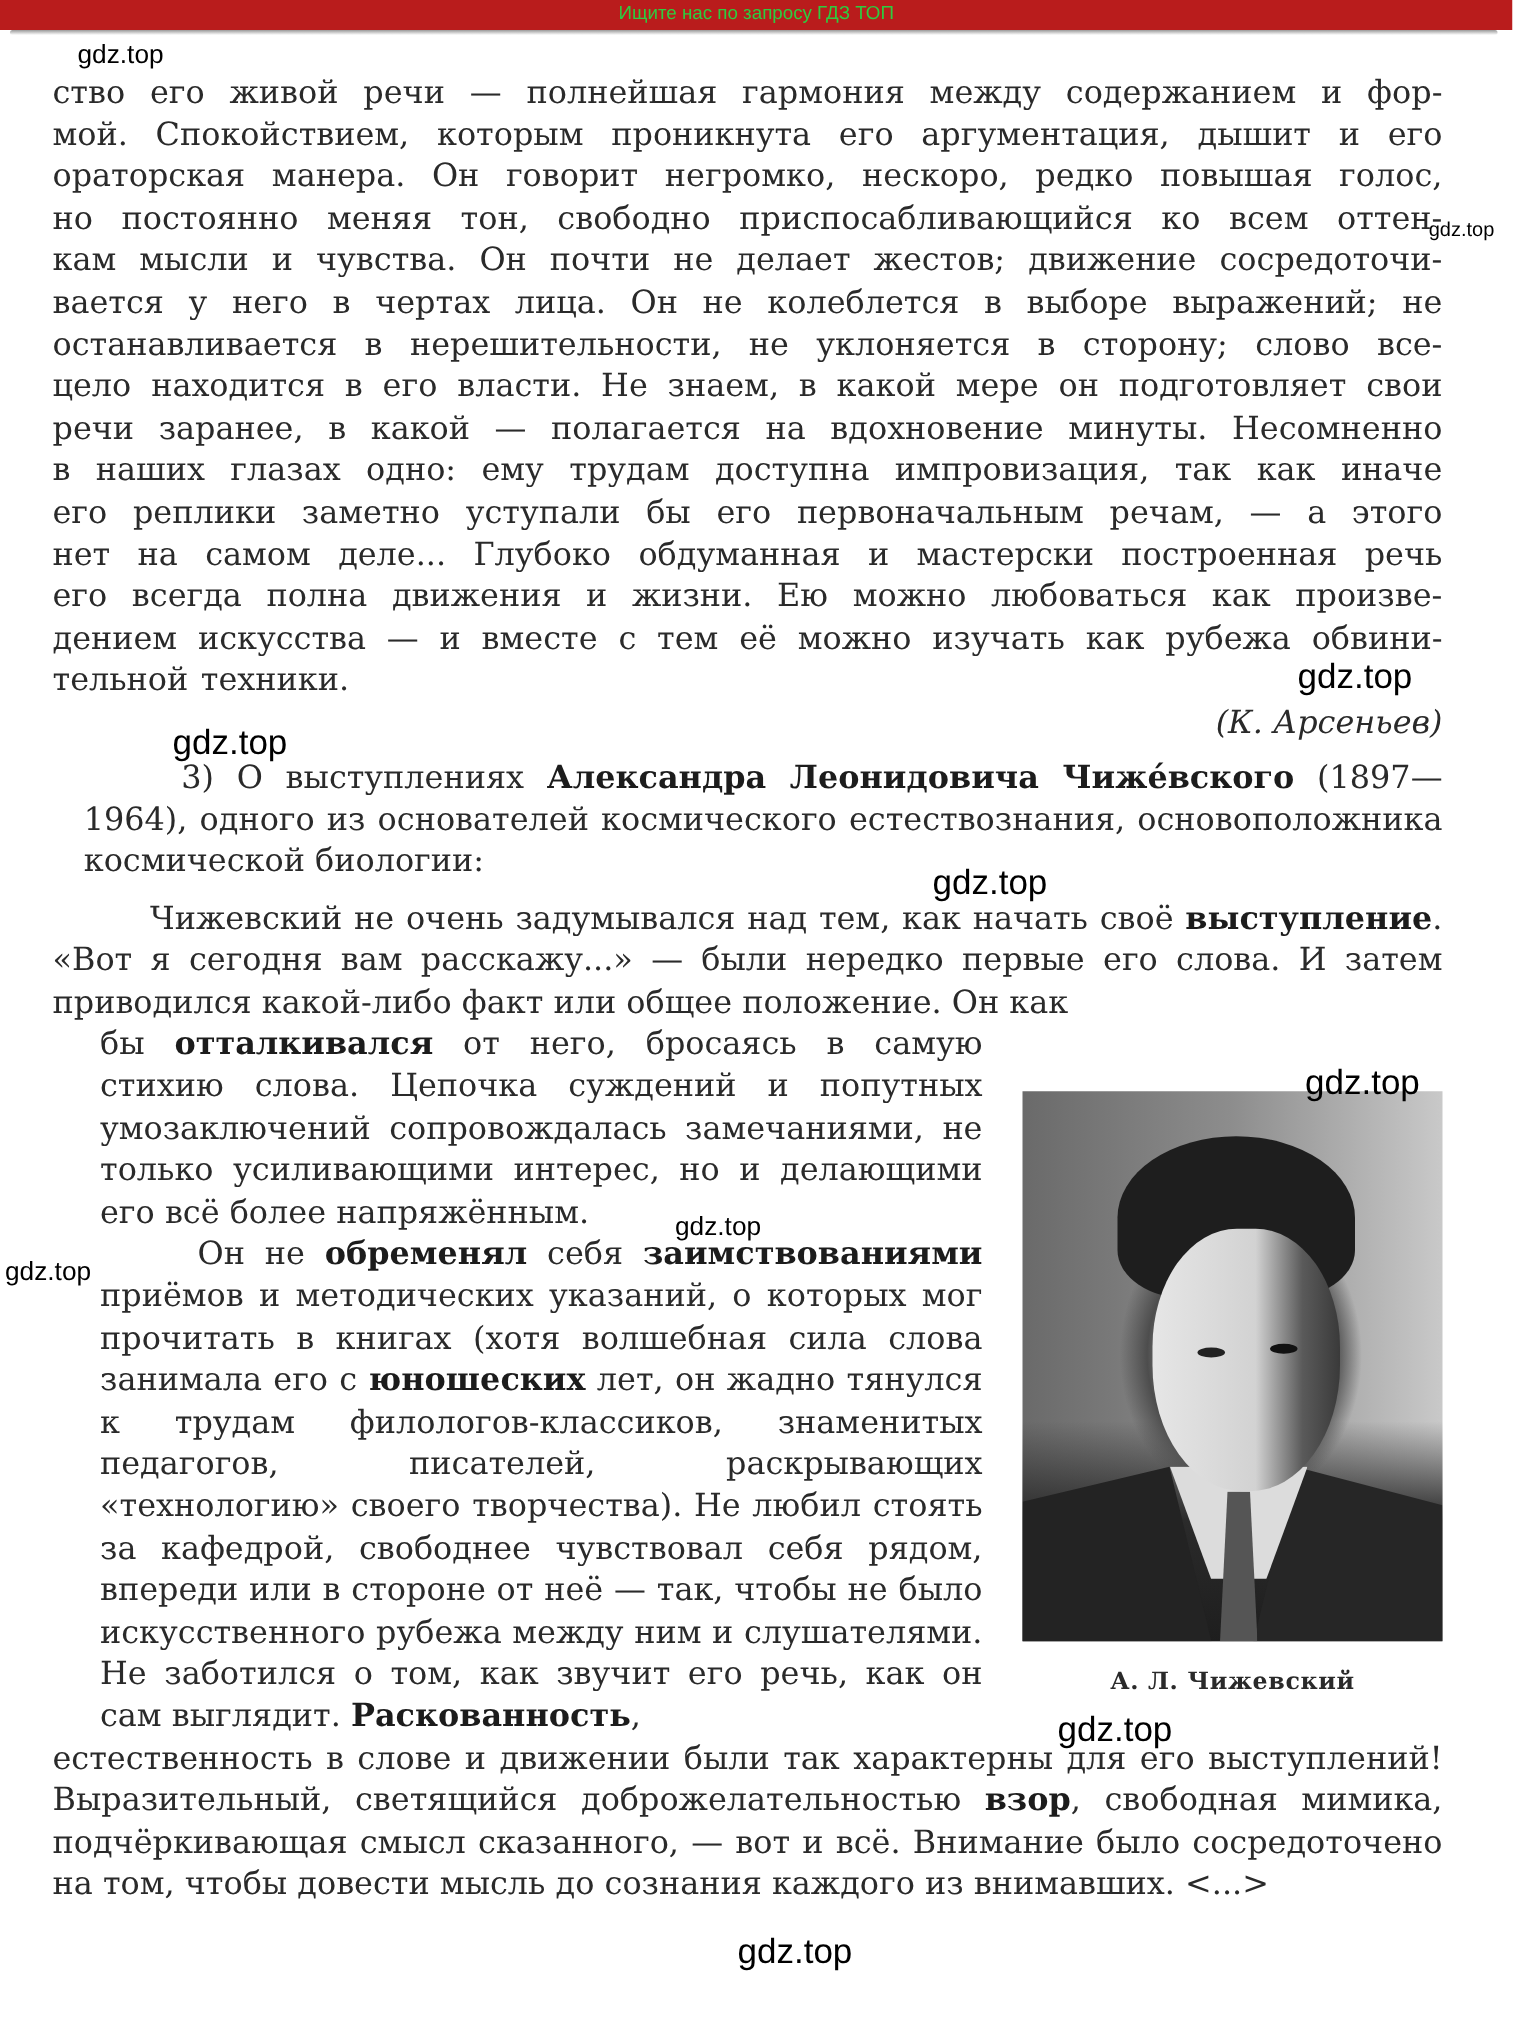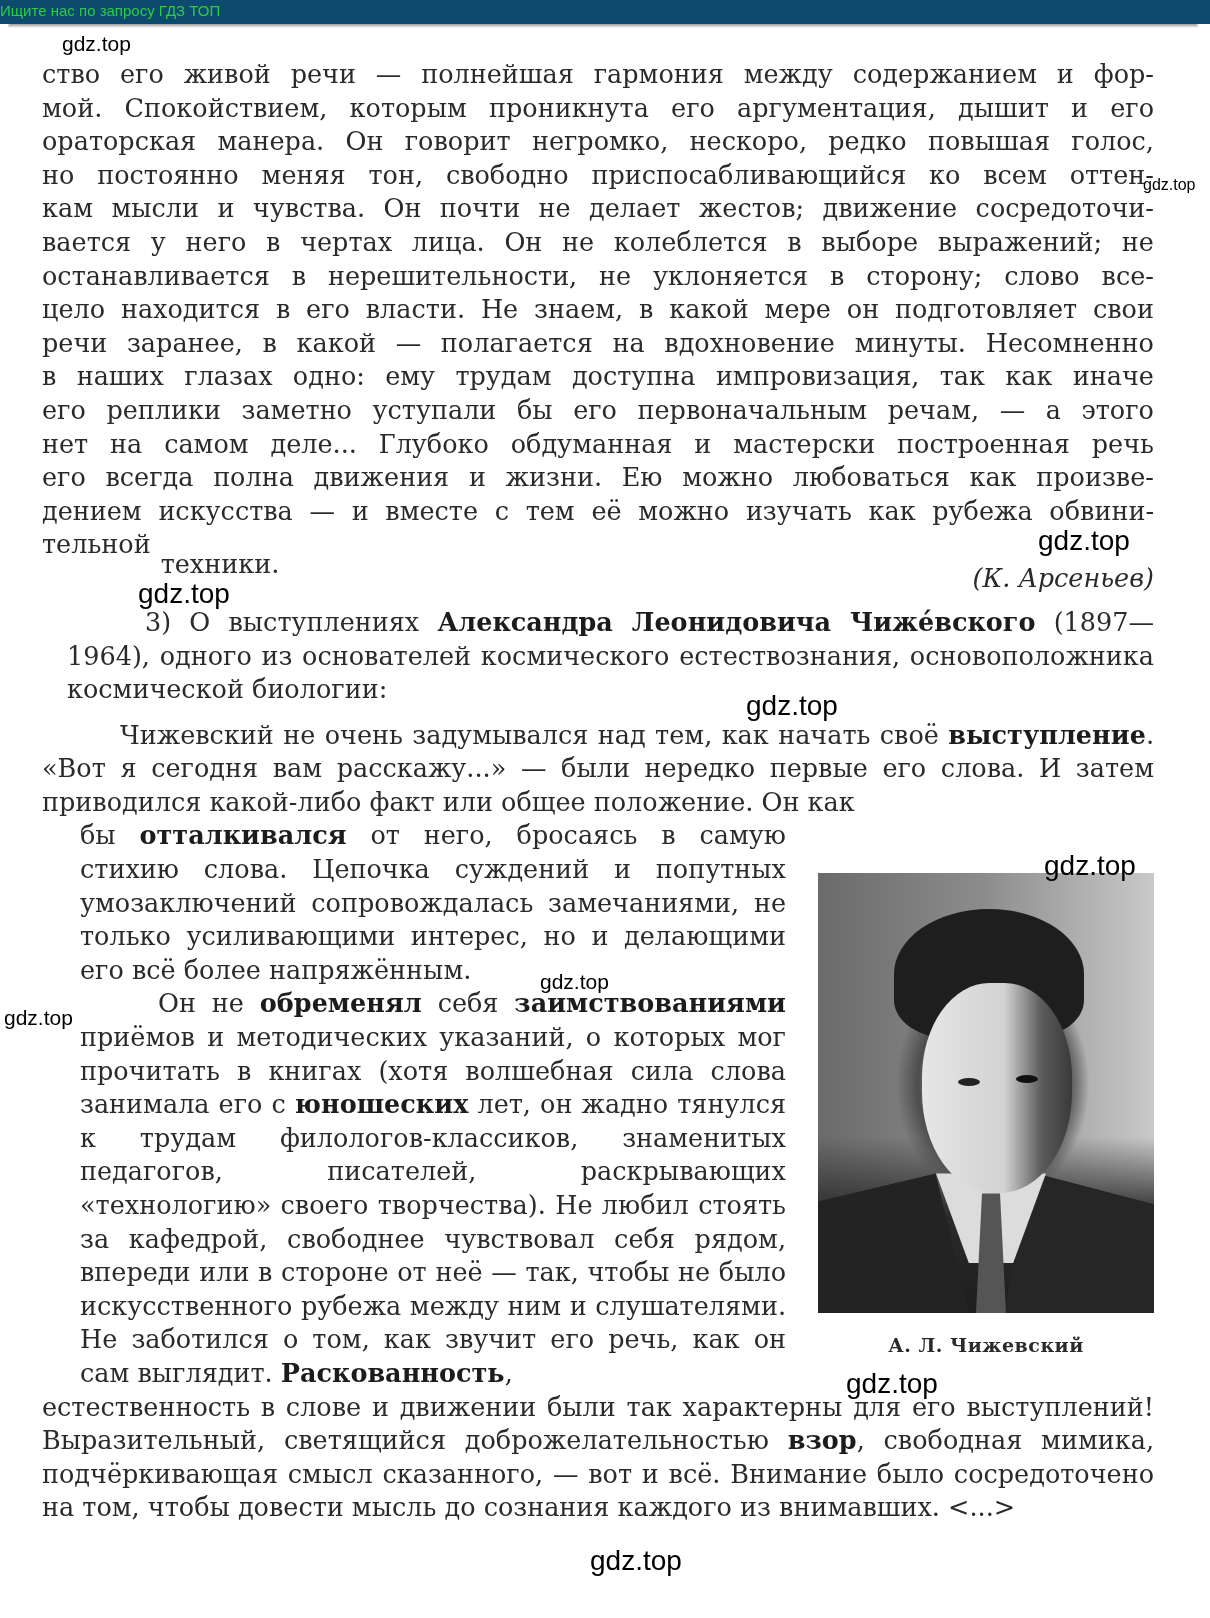--- a/index.html
+++ b/index.html
@@ -1,19 +1,19 @@
 <!DOCTYPE html>
 <html><head>
   <meta charset="utf-8">
   <style>
     html, body { margin: 0; padding: 0; background: #ffffff; }
     body { width: 1210px; height: 1618px; position: relative; overflow: hidden; }
     .topbar {
       position: absolute; left: 0; top: 0; width: 1210px; height: 24px;
-      background: #0c4a6e; text-align: left;
+      background: #b91c1c; text-align: center;
       font-family: "Liberation Sans", sans-serif; font-size: 15px; color: #2ecc40;
       line-height: 22px;
     }
     .topbar-shadow {
       position: absolute; left: 8px; top: 24px; width: 1190px; height: 4px;
       background: linear-gradient(#9a9a9a, rgba(255,255,255,0));
       border-radius: 2px;
     }
     .page {
       position: absolute; left: 42px; top: 58px; width: 1112px;
@@ -263,21 +263,21 @@
         <span class="w">тем</span>
         <span class="w">её</span>
         <span class="w">можно</span>
         <span class="w">изучать</span>
         <span class="w">как</span>
         <span class="w">рубежа</span>
         <span class="w">обвини-</span>
       </div>
       <div class="line last">
         <span class="w">тельной</span>
-        <span class="w" style="margin-left: 10px; margin-top: 20px;">техники.</span>
+        <span class="w" style="margin-left: 10px;">техники.</span>
       </div>
     </div>
   <div class="attrib">(К. Арсеньев)</div>
 
   <p class="p indent section"><span>3) О выступлениях </span><b>Александра Леонидовича Чижéвского</b><span> (1897—1964), одного из основателей космического естествознания, основоположника космической биологии:</span></p>
 
   <p class="p indent" style="margin-top:12px"><span>Чижевский не очень задумывался над тем, как начать своё </span><b>выступление</b><span>. «Вот я сегодня вам расскажу...» — были нередко первые его слова. И затем приводился какой-либо факт или общее положение. Он как</span></p>
 
   <div class="float-wrap">
     <div class="photo-col" style="top:54px">

